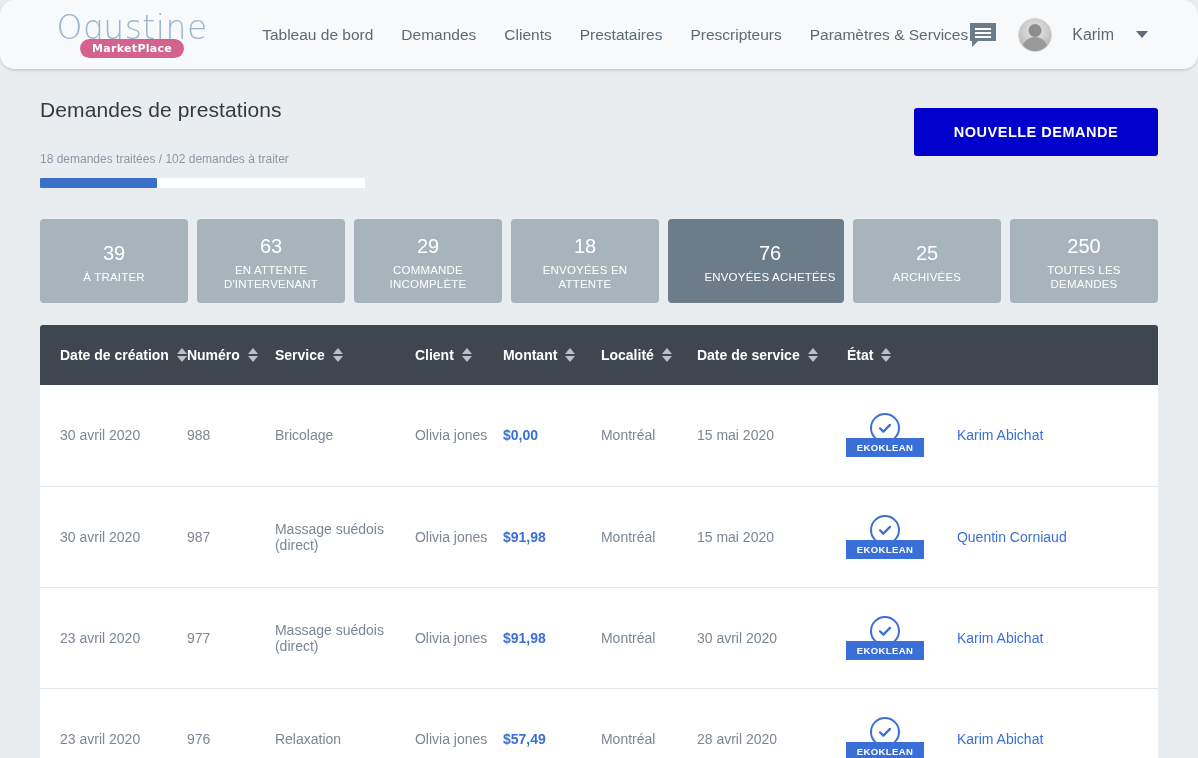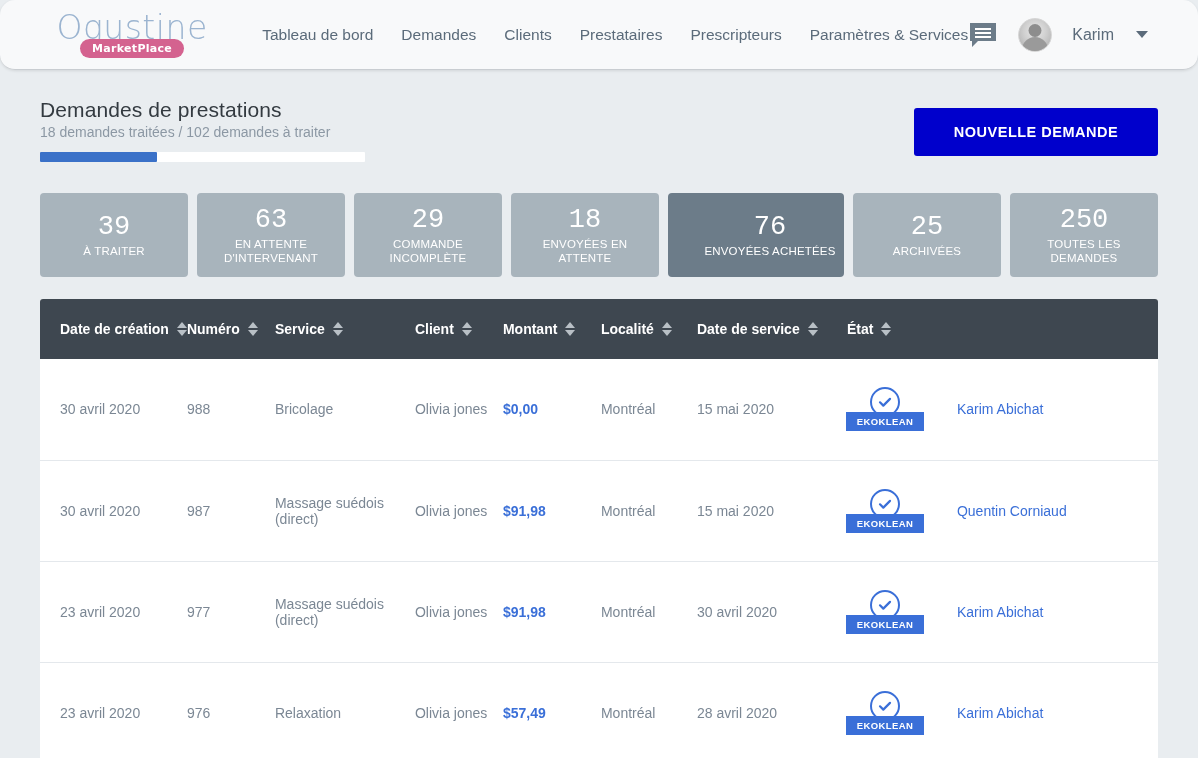--- a/index.html
+++ b/index.html
@@ -99,22 +99,22 @@
   
   .page { padding: 28px 40px 0 40px; }
 
   .page-title {
     font-size: 21px;
     font-weight: normal;
     color: #333a40;
     letter-spacing: .1px;
   }
   .subtitle {
-    margin-top: 2px;
-    font-size: 14px;
+    margin-top: 30px;
+    font-size: 12px;
     color: #8c98a4;
   }
   .progress-track {
     margin-top: 12px;
     width: 325px; height: 10px;
     background: #ffffff;
     border-radius: 1px;
   }
   .progress-fill {
     height: 100%;
@@ -153,21 +153,21 @@
     border-radius: 4px;
     color: #ffffff;
     display: flex;
     flex-direction: column;
     align-items: center;
     justify-content: center;
     cursor: pointer;
     padding: 6px 4px;
   }
   .card.active { background: #6c7c89; padding-left: 32px; }
-  .card-value { font-size: 27px; font-weight: 300; line-height: 28px; font-family: Liberation Mono, monospace; }
+  .card-value { font-size: 20px; font-weight: 300; line-height: 28px; }
   .card-label {
     font-size: 11.5px;
     line-height: 14px;
     text-align: center;
     letter-spacing: .2px;
     margin-top: 3px;
     text-transform: uppercase;
   }
 
   

